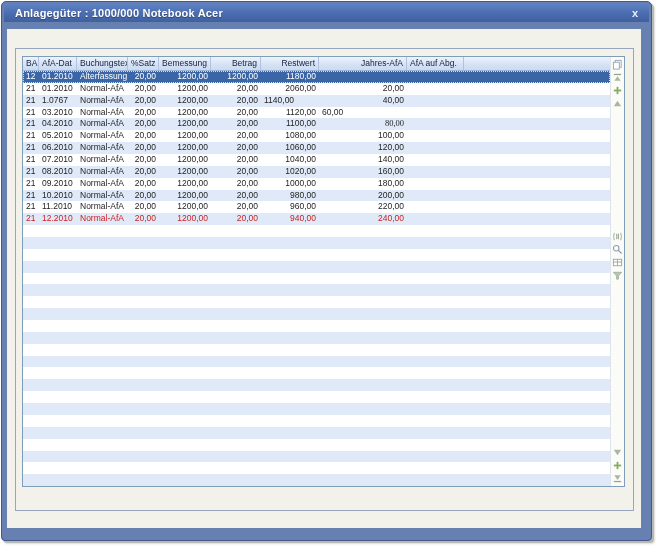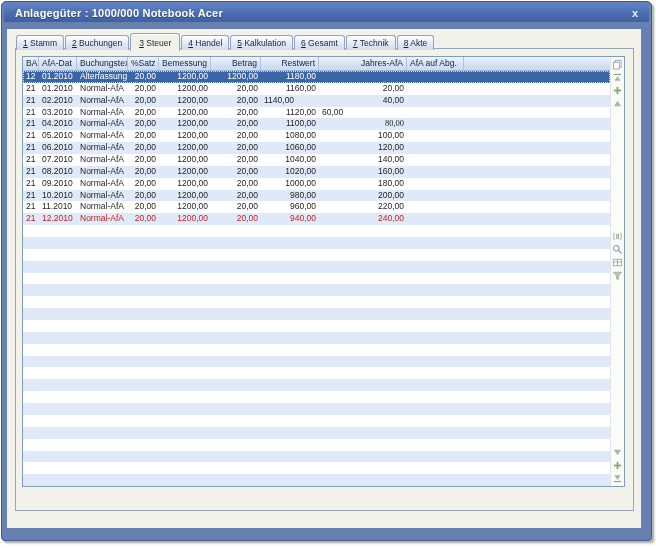--- a/index.html
+++ b/index.html
@@ -122,30 +122,20 @@
 <div class="page">
   <div class="window">
 
     <div class="titlebar">
       <span class="title">Anlagegüter : 1000/000 Notebook Acer</span>
       <span class="closex">x</span>
     </div>
 
     <div class="client">
 
-      <div class="tabbar">
-          <div class="tab"><u>1</u> Stamm</div>
-          <div class="tab"><u>2</u> Buchungen</div>
-          <div class="tab active"><u>3</u> Steuer</div>
-          <div class="tab"><u>4</u> Handel</div>
-          <div class="tab"><u>5</u> Kalkulation</div>
-          <div class="tab"><u>6</u> Gesamt</div>
-          <div class="tab"><u>7</u> Technik</div>
-          <div class="tab"><u>8</u> Akte</div>
-        </div>
 
       <div class="tabpanel">
 
         <div class="grid">
           <div class="gridmain">
             <div class="headerrow">
                 <div class="hcell" style="width: 16px; text-align: left;">BA</div>
                 <div class="hcell" style="width: 38px; text-align: left;">AfA-Dat</div>
                 <div class="hcell" style="width: 51px; text-align: left;">Buchungstext</div>
                 <div class="hcell" style="width: 31px; text-align: right;">%Satz</div>
@@ -169,28 +159,28 @@
                   <div class="cell" style="width: 57px; text-align: left;"></div>
                   <div class="cell fill" style="text-align: left;"></div>
                 </div>
                 <div class="row">
                   <div class="cell" style="width: 16px; text-align: left;">21</div>
                   <div class="cell" style="width: 38px; text-align: left;">01.2010</div>
                   <div class="cell" style="width: 51px; text-align: left;">Normal-AfA</div>
                   <div class="cell" style="width: 31px; text-align: right;">20,00</div>
                   <div class="cell" style="width: 52px; text-align: right;">1200,00</div>
                   <div class="cell" style="width: 50px; text-align: right;">20,00</div>
-                  <div class="cell" style="width: 58px; text-align: right;">1160,00</div>
+                  <div class="cell" style="width: 58px; text-align: right;">2060,00</div>
                   <div class="cell" style="width: 88px; text-align: right;">20,00</div>
                   <div class="cell" style="width: 57px; text-align: left;"></div>
                   <div class="cell fill" style="text-align: left;"></div>
                 </div>
                 <div class="row stripe">
                   <div class="cell" style="width: 16px; text-align: left;">21</div>
-                  <div class="cell" style="width: 38px; text-align: left;">02.2010</div>
+                  <div class="cell" style="width: 38px; text-align: left;">1.0767</div>
                   <div class="cell" style="width: 51px; text-align: left;">Normal-AfA</div>
                   <div class="cell" style="width: 31px; text-align: right;">20,00</div>
                   <div class="cell" style="width: 52px; text-align: right;">1200,00</div>
                   <div class="cell" style="width: 50px; text-align: right;">20,00</div>
                   <div class="cell" style="width: 58px; text-align: left;">1140,00</div>
                   <div class="cell" style="width: 88px; text-align: right;">40,00</div>
                   <div class="cell" style="width: 57px; text-align: left;"></div>
                   <div class="cell fill" style="text-align: left;"></div>
                 </div>
                 <div class="row">

